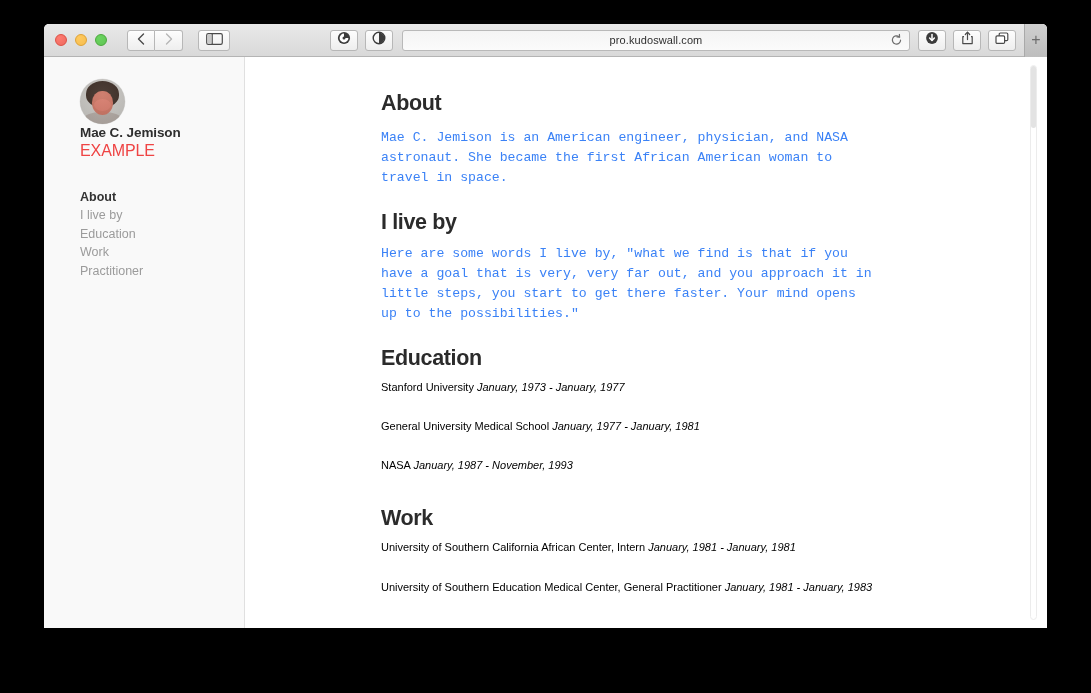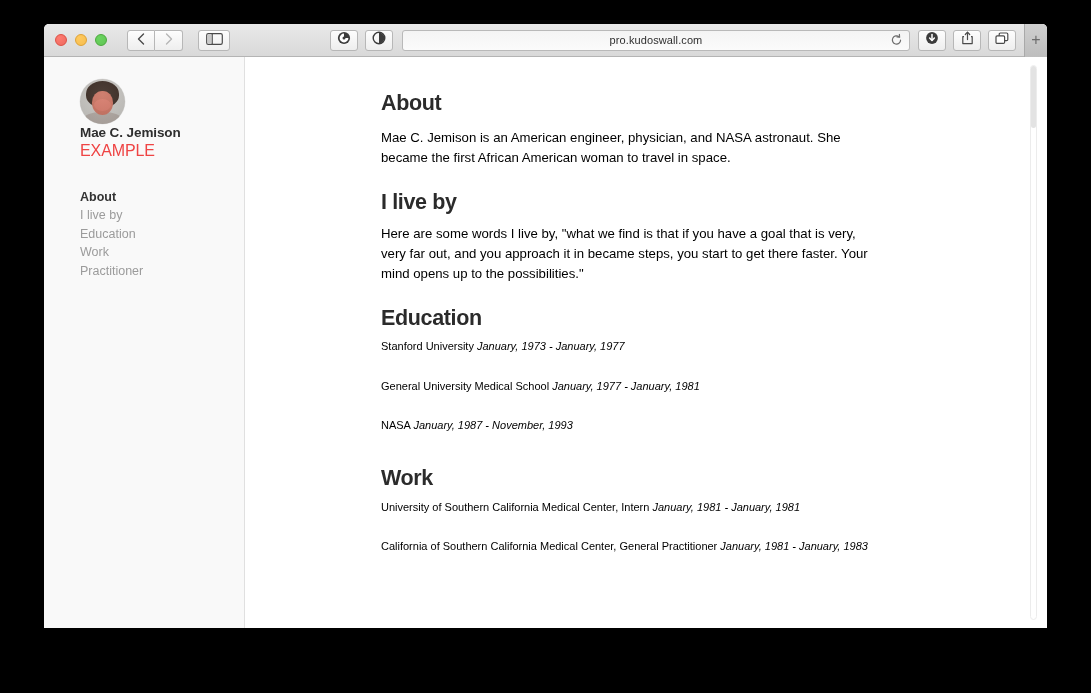--- a/index.html
+++ b/index.html
@@ -252,24 +252,25 @@
     font-weight: bold;
     color: #2b2b2b;
     margin: 0 0 12px 0;
     letter-spacing: -0.35px;
     line-height: 1.15;
   }
   .sec-heading.tight { margin-bottom: 9px; }
 
   .para {
     font-size: 13.2px;
-    color: #000000;
+    color: #3b82f6;
     line-height: 1.52;
     max-width: 492px;
     margin: 0 0 22px 0;
+    font-family: Liberation Mono, monospace;
   }
 
   .entry {
     font-size: 11px;
     color: #000000;
     line-height: 1.30;
     max-width: 494px;
     margin: 4px 0 25px 0;
   }
   .entry .dates {
@@ -431,32 +432,32 @@
         </div>
       </div>
 
       <div id="content-wrap">
         <div id="content">
 
           <h1 class="sec-heading">About</h1>
           <p class="para">Mae C. Jemison is an American engineer, physician, and NASA astronaut. She became the first African American woman to travel in space.</p>
 
           <h1 class="sec-heading tight" id="heading-live">I live by</h1>
-          <p class="para">Here are some words I live by, "what we find is that if you have a goal that is very, very far out, and you approach it in became steps, you start to get there faster. Your mind opens up to the possibilities."</p>
+          <p class="para">Here are some words I live by, "what we find is that if you have a goal that is very, very far out, and you approach it in little steps, you start to get there faster. Your mind opens up to the possibilities."</p>
 
           <h1 class="sec-heading tight">Education</h1>
           <p class="entry"><span>Stanford University </span><span class="dates">January, 1973 - January, 1977</span></p>
           <p class="entry"><span>General University Medical School </span><span class="dates">January, 1977 - January, 1981</span></p>
           <p class="entry"><span>NASA </span><span class="dates">January, 1987 - November, 1993</span></p>
 
           <div class="block-gap"></div>
 
           <h1 class="sec-heading tight">Work</h1>
-          <p class="entry"><span>University of Southern California Medical Center, Intern </span><span class="dates">January, 1981 - January, 1981</span></p>
-          <p class="entry"><span>California of Southern California Medical Center, General Practitioner </span><span class="dates">January, 1981 - January, 1983</span></p>
+          <p class="entry"><span>University of Southern California African Center, Intern </span><span class="dates">January, 1981 - January, 1981</span></p>
+          <p class="entry"><span>University of Southern Education Medical Center, General Practitioner </span><span class="dates">January, 1981 - January, 1983</span></p>
           <p class="entry"></p>
 
         </div>
 
         <div id="scrollbar-track">
           <div id="scrollbar-thumb"></div>
         </div>
       </div>
 
     </div>

